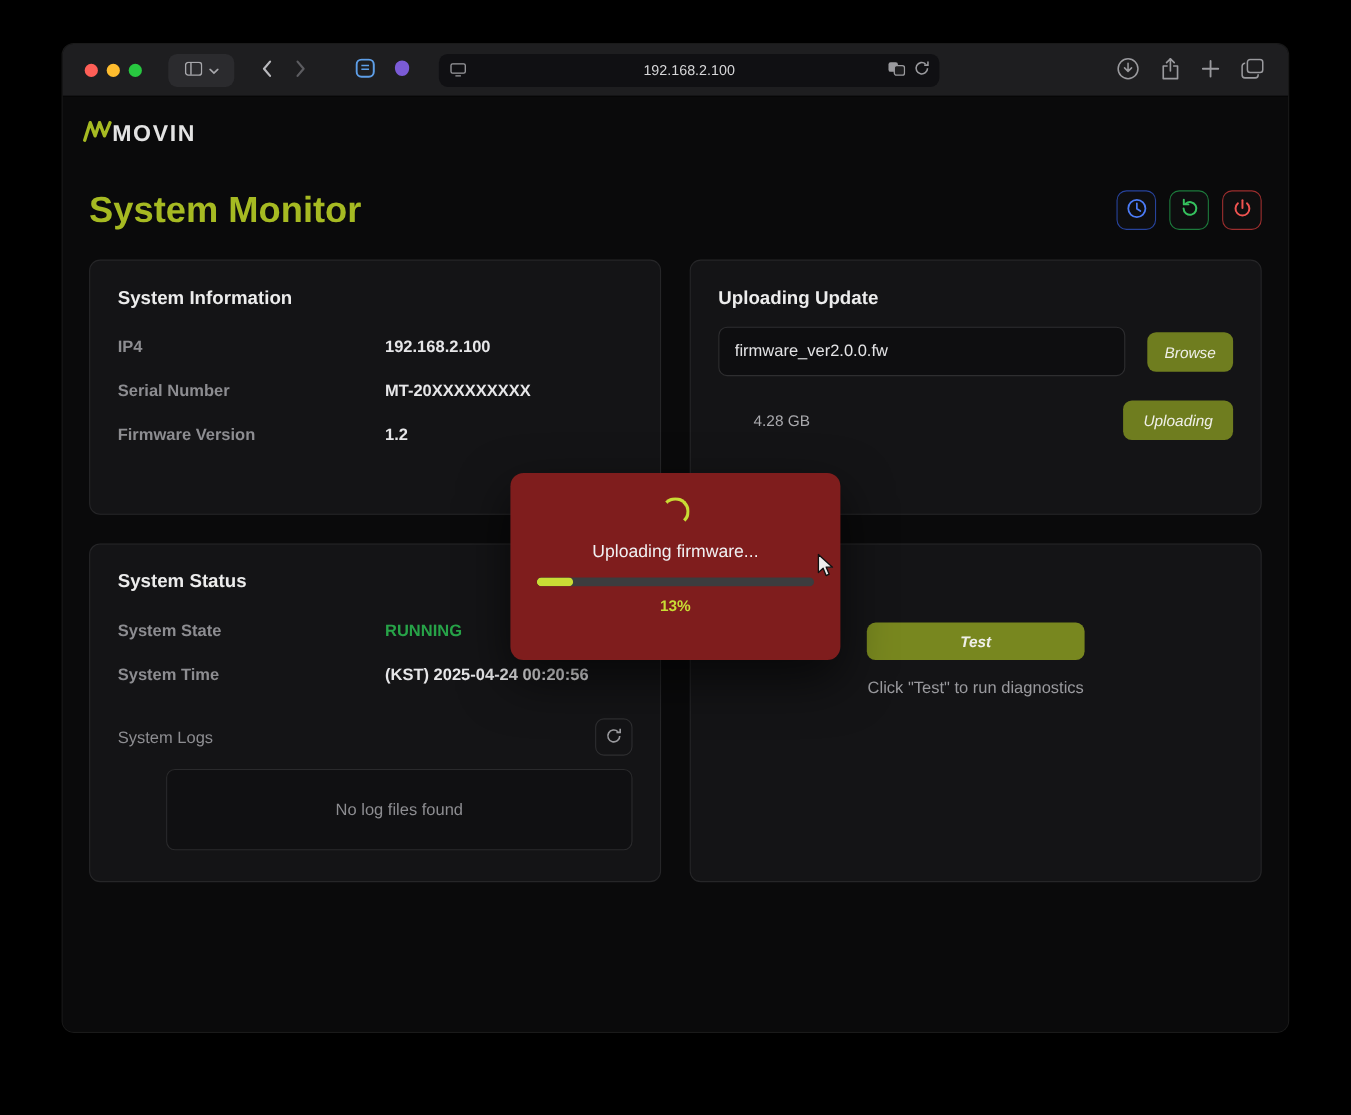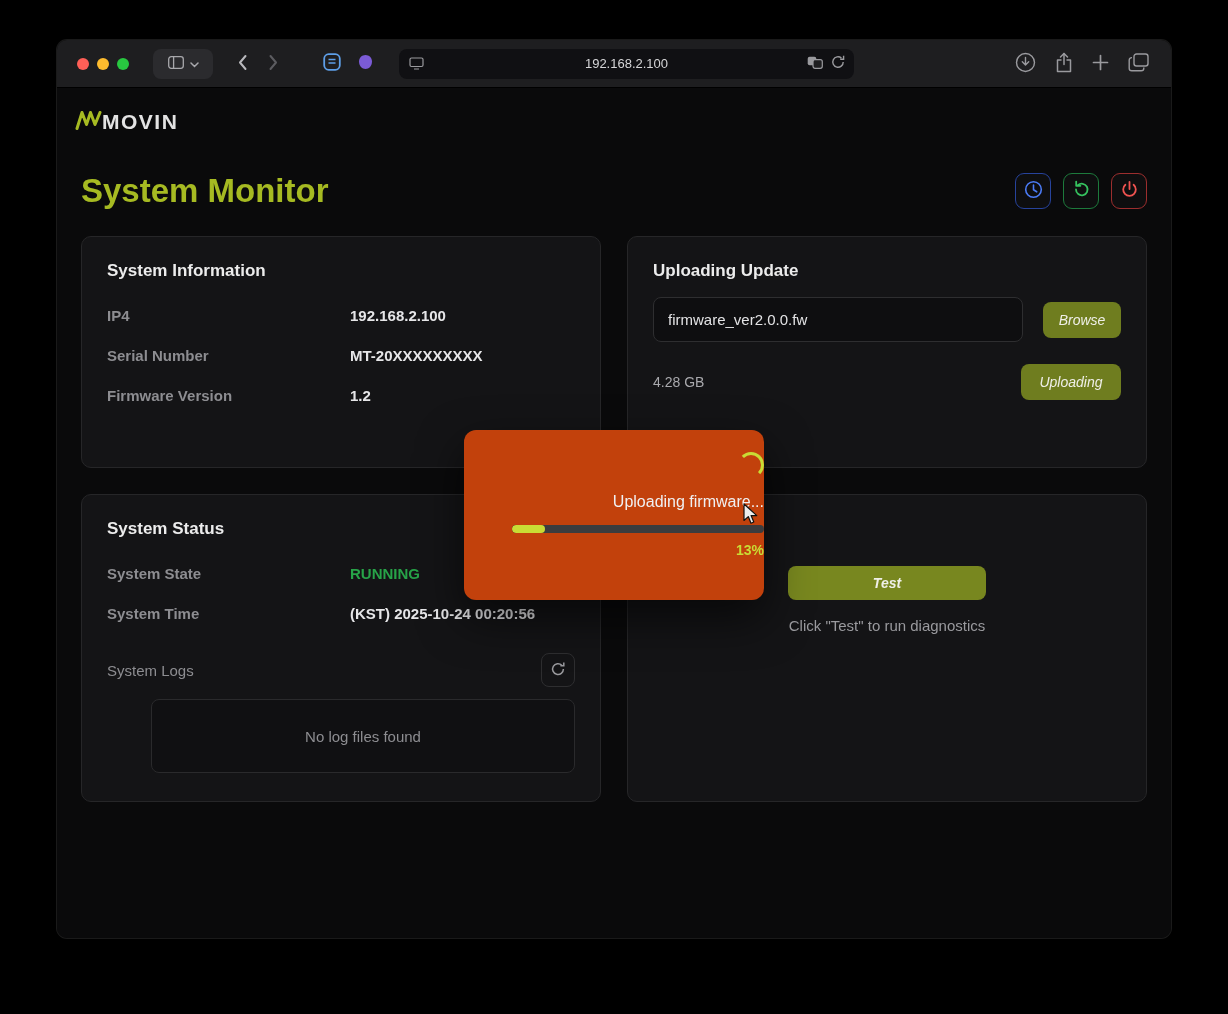--- a/index.html
+++ b/index.html
@@ -84,21 +84,21 @@
   .fileinput {
     flex:1; height:45px; background:#0e0e10; border:1px solid #2e2e30; border-radius:8px;
     color:#e3e3e5; font-size:15px; padding:0 14px; font-family:inherit; outline:none;
   }
   .btn {
     background:var(--olive); color:#efefe8; border:none; border-radius:8px;
     font-size:14px; font-family:inherit; cursor:pointer;font-style:italic;
   }
   .browse { width:78px; height:36px; }
   .sizerow { display:flex; justify-content:space-between; align-items:center; margin-top:22px; }
-  .filesize { color:#a9a9ad; font-size:14px; }
+  .filesize { color:#a9a9ad; font-size:14px;margin-left:32px; }
   .uploadbtn { width:100px; height:36px; }
 
   .logshead { display:flex; justify-content:space-between; align-items:center; margin-top:20px; }
   .logs-label { color:#8d8d91; font-size:15px; }
   .iconbtn {
     width:34px; height:34px; border:1px solid #2e2e30; background:transparent;
     border-radius:8px; display:flex; align-items:center; justify-content:center;
   }
   .logbox {
     margin-top:12px; height:74px; border:1px solid #2a2a2c; background:#101012;
@@ -106,23 +106,23 @@
     color:#8d8d91; font-size:15px;margin-left:44px;
   }
 
   .diag { display:flex; flex-direction:column; align-items:center; }
   .testbtn { width:198px; height:34px; margin-top:47px; font-weight:bold; font-size:14px; background:var(--oliveBright); }
   .hint { margin-top:17px; color:#9a9a9e; font-size:15px; }
 
   
   .modal {
     position:absolute; left:407px; top:390px; width:300px; height:170px;
-    background:#c2410c; border-radius:12px; z-index:10;
+    background:#7f1d1d; border-radius:12px; z-index:10;
     box-shadow:0 18px 45px rgba(0,0,0,0.6);
-    display:flex; flex-direction:column; align-items:flex-end;
+    display:flex; flex-direction:column; align-items:center;
   }
   .spinner {
     margin-top:22px; width:26px; height:26px; border-radius:50%;
     border:3px solid transparent; border-top-color:var(--lime); border-right-color:var(--lime);
     animation:spin 1s linear infinite;
   }
   @keyframes spin { to { transform:rotate(360deg); } }
   .modal-msg { margin-top:15px; color:#f0f0f2; font-size:16px; }
   .ptrack { margin-top:14px; width:252px; height:8px; background:#3c3c3e; border-radius:4px; overflow:hidden; }
   .pfill { height:100%; background:var(--lime); border-radius:4px; width:0; }
@@ -331,21 +331,21 @@
 
       <section class="card">
         <h2>System Status</h2>
         <div class="inforows">
           <div class="irow">
             <span class="lbl">System State</span>
             <span class="val running">RUNNING</span>
           </div>
           <div class="irow">
             <span class="lbl">System Time</span>
-            <span class="val">(KST) 2025-10-24 00:20:56</span>
+            <span class="val">(KST) 2025-04-24 00:20:56</span>
           </div>
         </div>
         <div class="logshead">
           <span class="logs-label">System Logs</span>
           <button class="iconbtn">
             <span>
               <svg width="16" height="16" viewBox="0 0 16 16">
                   <path d="M13.4 8 a5.4 5.4 0 1 1 -1.6 -3.8" fill="none" stroke="#9a9a9e" stroke-width="1.5"></path>
                   <path d="M13.8 1.4 v3.4 h-3.4" fill="none" stroke="#9a9a9e" stroke-width="1.5"></path>
                 </svg>

